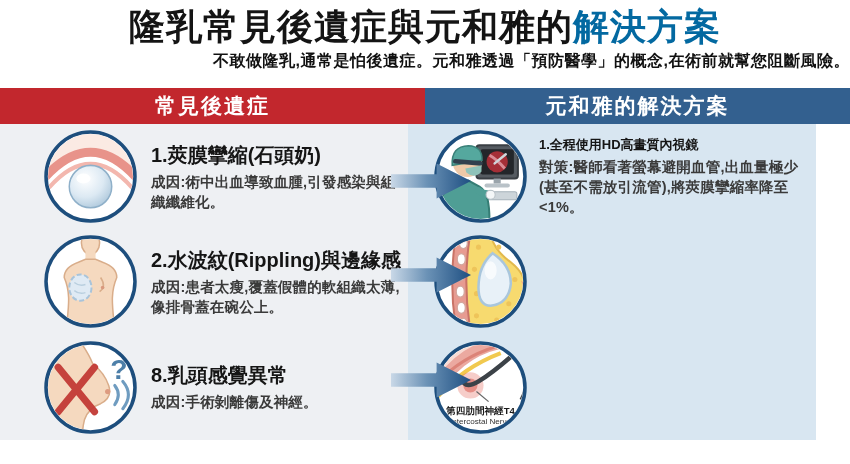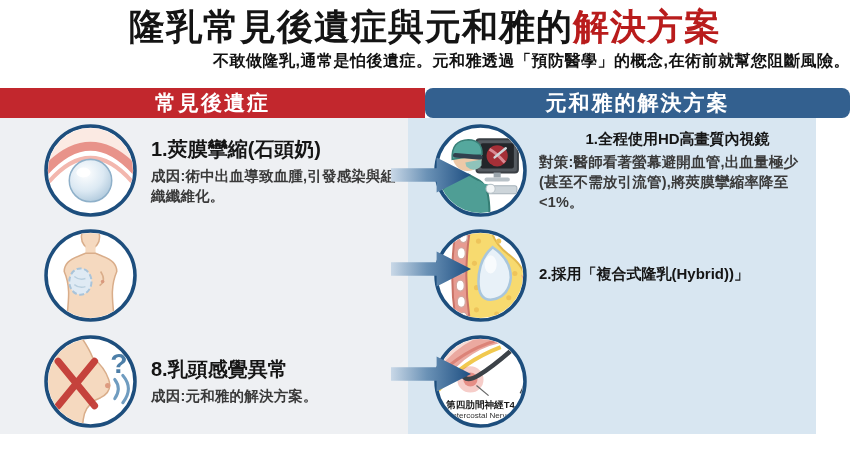--- a/index.html
+++ b/index.html
@@ -6,50 +6,50 @@
   .page {
     position:relative; width:850px; height:464px; overflow:hidden;
     background:#ffffff; font-family:"Liberation Sans","DejaVu Sans",sans-serif;
   }
   
   .top { height:88px; text-align:center; }
   .main-title {
     margin:0; padding-top:5px; font-size:36px; font-weight:900;
     letter-spacing:1px; color:#141414; line-height:1.2;
   }
-  .main-title .accent { color:#b91c1c; }
+  .main-title .accent { color:#0369a1; }
   .subtitle {
     margin:3px 0 0 0; font-size:16px; font-weight:700; color:#111;
     letter-spacing:.5px;
     text-align:right;
   }
   
-  .col-headers { display:flex; height:30px;text-align:right; }
+  .col-headers { display:flex; height:36px;text-align:right; }
   .col-header {
     width:425px; display:flex; align-items:center; justify-content:center;
     color:#fff; font-size:21px; font-weight:700; letter-spacing:2px;
   }
   .col-header.problems { background:#c2272d; }
-  .col-header.solutions { background:#33608f;border-radius:8px; }
+  .col-header.solutions { background:#33608f; }
   
   .content { position:relative; display:flex; height:316px; }
   .col { width:408px; display:flex; flex-direction:column; }
   .col.problems-col { background:#eef0f3; }
   .col.solutions-col { background:#d8e6f1; }
   .cell { height:105.3px; display:flex; align-items:center; }
   .cell.problem { padding-left:44px; gap:14px; }
   .cell.solution { padding-left:26px; gap:12px; }
   .icon-wrap { width:93px; height:93px; flex:0 0 auto; }
   .icon-wrap svg { display:block; }
   .cell-text { max-width:292px; }
   .row-title {
     font-size:20px; font-weight:800; color:#151515; white-space:nowrap;
     margin-bottom:3px; letter-spacing:0;
   }
-  .cell.solution .row-title { font-size:15px;text-align:center; }
+  .cell.solution .row-title { font-size:13px; }
   .row-desc {
     font-size:14.5px; font-weight:600; color:#3a3a3a; line-height:1.38;
     letter-spacing:.2px;
   }
   
   .arrow {
     position:absolute; left:391px; width:80px; height:40px; z-index:5;
     background:linear-gradient(90deg,#c9d8e7 0%,#6b92b6 45%,#1e4f82 100%);
     clip-path:polygon(0 33%,57% 33%,57% 6%,100% 50%,57% 94%,57% 67%,0 67%);
   }
@@ -119,20 +119,24 @@
               <rect x="41" y="12" width="10" height="12" fill="#f5d9bf"></rect>
               <path d="M22,94 C24,72 27,58 20,42 Q20,32 34,27 L41,24 L51,24 L58,27 Q72,32 72,42 C65,58 68,72 70,94 Z" fill="#f5d9bf" stroke="#d9ad8a" stroke-width="1.5"></path>
               <path d="M56,42 q6,9 -1,14" stroke="#d9ad8a" stroke-width="1.5" fill="none"></path>
               <circle cx="58" cy="52" r="1.8" fill="#d9997d"></circle>
               <ellipse cx="36" cy="52" rx="11" ry="13" fill="#dfeaf4" stroke="#a9c4da" stroke-width="2" stroke-dasharray="5 2.5"></ellipse>
               <path d="M30,47 q5,4 11,2" stroke="#b9cfdf" stroke-width="1.5" fill="none"></path>
               <path d="M30,55 q5,4 11,2" stroke="#b9cfdf" stroke-width="1.5" fill="none"></path>
             </g>
           </svg>
         </div>
+        <div class="cell-text">
+          <div class="row-title">2.水波紋(Rippling)與邊緣感</div>
+          <div class="row-desc">成因:患者太瘦,覆蓋假體的軟組織太薄,像排骨蓋在碗公上。</div>
+        </div>
       </div>
 
       <div class="cell problem">
         <div class="icon-wrap">
           <svg viewBox="0 0 92 92" width="93" height="93">
             <defs>
                 <clipPath id="c5">
                   <circle cx="46" cy="46" r="42"></circle>
                 </clipPath>
               </defs>
@@ -142,21 +146,21 @@
               <circle cx="63" cy="50" r="2.6" fill="#dd9b80"></circle>
               <path d="M14,26 L50,70 M50,26 L14,70" stroke="#c23a35" stroke-width="7" stroke-linecap="round" fill="none" opacity="0.95"></path>
               <text x="74" y="38" font-size="28" font-weight="bold" fill="#4d7fa8" text-anchor="middle">?</text>
               <path d="M70,44 q7,9 0,19" stroke="#6f9cc0" stroke-width="3" fill="none" stroke-linecap="round"></path>
               <path d="M78,40 q11,13 0,27" stroke="#6f9cc0" stroke-width="3" fill="none" stroke-linecap="round"></path>
             </g>
           </svg>
         </div>
         <div class="cell-text">
           <div class="row-title">8.乳頭感覺異常</div>
-          <div class="row-desc">成因:元和雅的解決方案。</div>
+          <div class="row-desc">成因:手術剝離傷及神經。</div>
         </div>
       </div>
 
     </div>
 
     <div class="col solutions-col">
 
       <div class="cell solution">
         <div class="icon-wrap">
           <svg viewBox="0 0 92 92" width="93" height="93">
@@ -217,21 +221,20 @@
               <ellipse cx="26" cy="56" rx="4" ry="5.5" fill="#fff" stroke="#d3a79e" stroke-width="1.3"></ellipse>
               <ellipse cx="27" cy="72" rx="4" ry="5.5" fill="#fff" stroke="#d3a79e" stroke-width="1.3"></ellipse>
               <ellipse cx="29" cy="88" rx="4" ry="5.5" fill="#fff" stroke="#d3a79e" stroke-width="1.3"></ellipse>
               <path d="M58,18 Q76,30 76,48 Q74,68 56,70 Q44,70 44,52 Q44,30 58,18 Z" fill="#e8f1f8" stroke="#a9c6dc" stroke-width="2.5"></path>
               <ellipse cx="56" cy="35" rx="6" ry="9" fill="#ffffff" opacity="0.7"></ellipse>
               <path d="M86,45 L94,52 L86,60 Q90,52 86,45 Z" fill="#ef9a8e"></path>
             </g>
           </svg>
         </div>
         <div class="cell-text">
-          <div class="row-title">2.採用「複合式隆乳(Hybrid))」</div>
         </div>
       </div>
 
       <div class="cell solution">
         <div class="icon-wrap">
           <svg viewBox="0 0 92 92" width="93" height="93">
             <defs>
                 <clipPath id="c6">
                   <circle cx="46" cy="46" r="42"></circle>
                 </clipPath>

